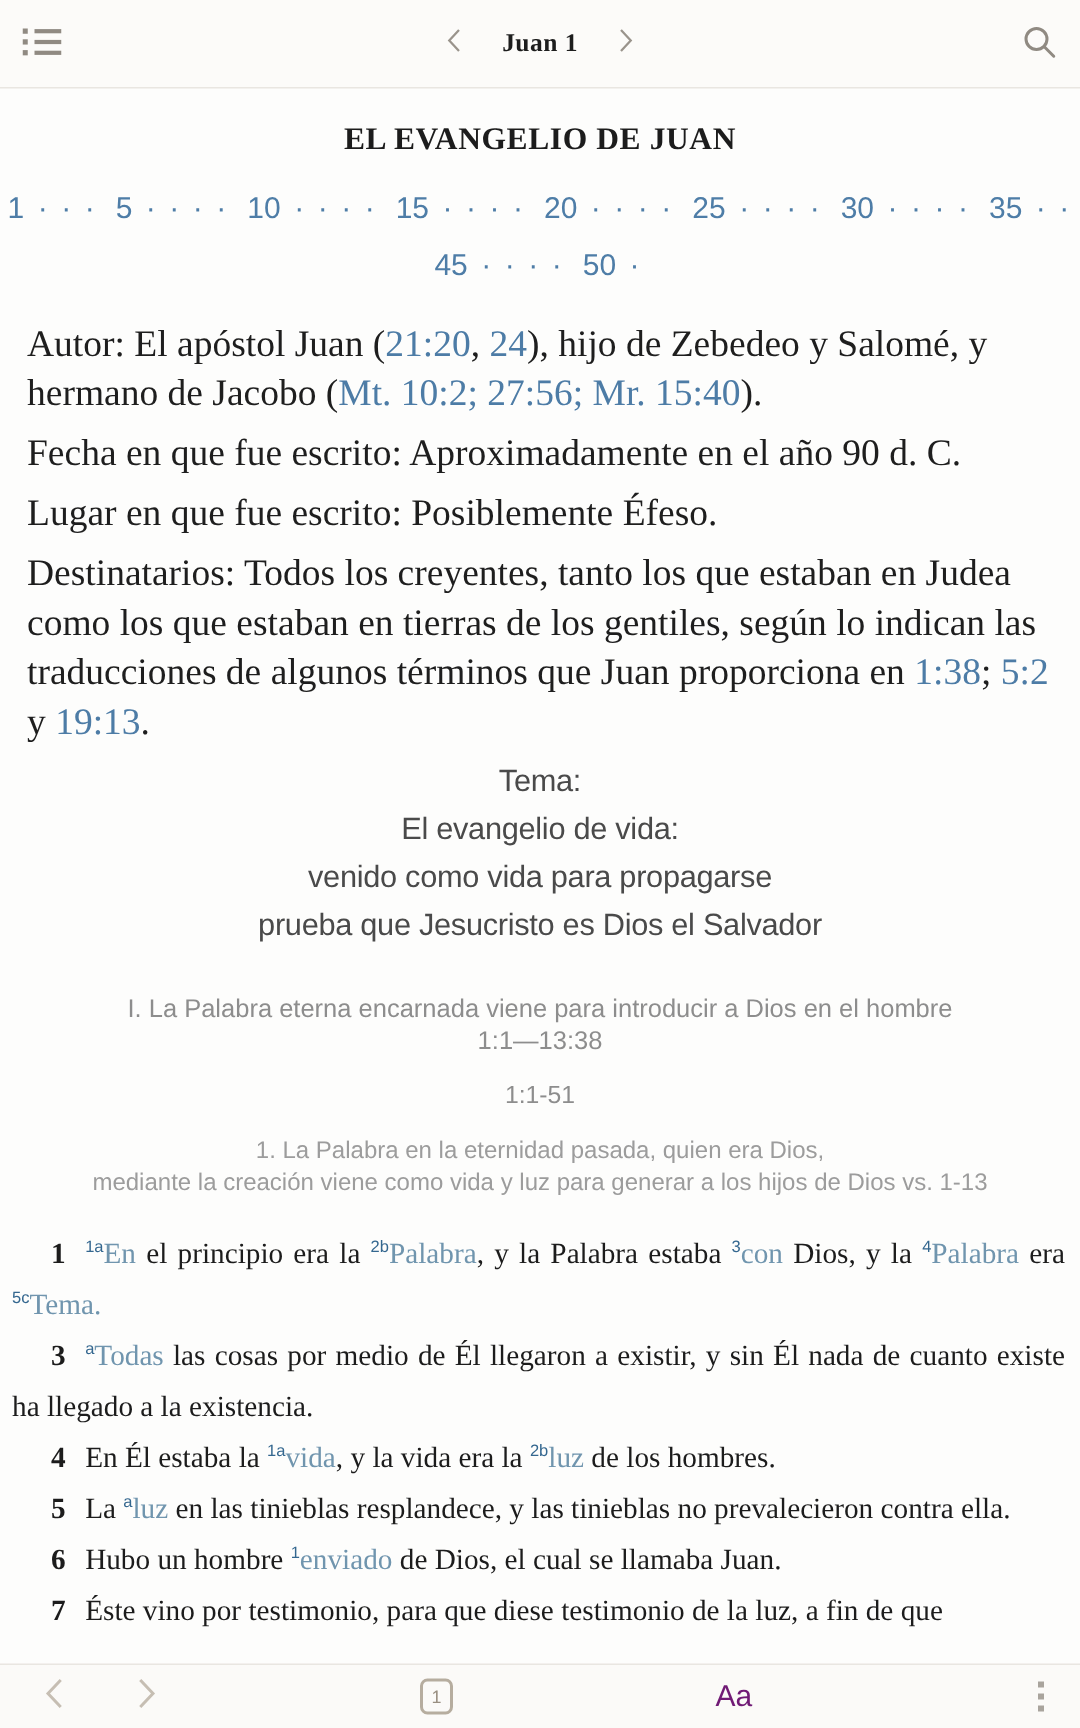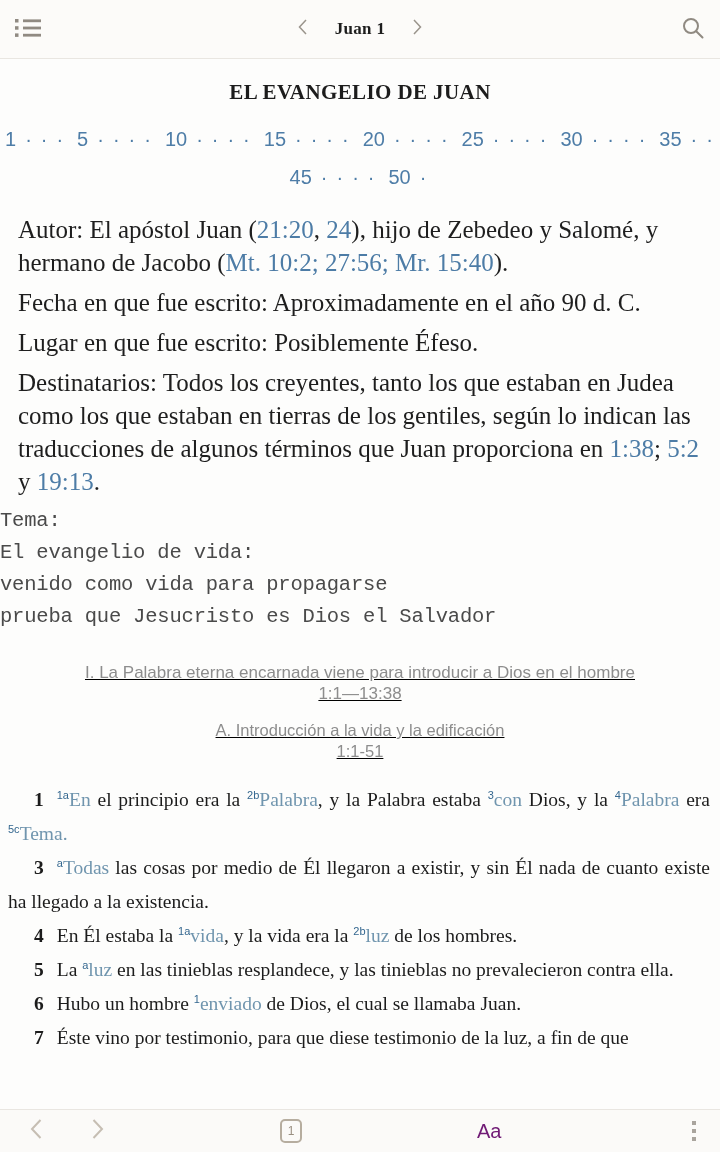--- a/index.html
+++ b/index.html
@@ -31,25 +31,25 @@
   .verse-nav{margin-top:15px;text-align:center;font-family:"Liberation Sans",sans-serif;
     font-size:20px;color:var(--c-nav);}
   .nav-line{line-height:38px;}
   .nav-num{margin:0 5px;cursor:pointer;}
   .nav-dots{letter-spacing:9px;margin-left:4px;cursor:pointer;}
 
   .intro{margin:17px 20px 0 18px;}
   .intro-p{font-size:25px;line-height:33px;color:var(--c-text);margin:0 0 7px;}
   a.ref{color:var(--c-ref);text-decoration:none;cursor:pointer;}
 
-  .theme{margin-top:4px;font-family:Liberation Mono, monospace;
+  .theme{margin-top:4px;text-align:center;font-family:Liberation Sans, sans-serif;
     font-size:20.5px;line-height:32px;color:var(--c-theme);letter-spacing:-.2px;}
 
   .outline{margin-top:29px;text-align:center;font-family:"Liberation Sans",sans-serif;}
-  .outline-group{margin-bottom:16px;text-decoration:underline;}
+  .outline-group{margin-bottom:16px;}
   .outline-line{line-height:21px;}
   .outline-group:nth-child(1) .outline-line{font-size:17px;color:var(--c-out-gray);}
   .outline-group:nth-child(2) .outline-line{font-size:16.5px;color:var(--c-out-gray);}
   .outline-group:nth-child(3) .outline-line{font-size:16px;color:var(--c-out-light);}
 
   .verses{margin:21px 10px 0 8px;}
   .verse{font-size:19.5px;line-height:34px;color:#1c1c1c;margin:0;
     text-indent:26px;text-align:justify;}
   .vnum{font-weight:bold;margin-right:13px;}
   sup.note-sup{font-family:Liberation Sans, sans-serif;font-size:11px;
@@ -138,22 +138,25 @@
         <div class="theme-line">venido como vida para propagarse</div>
         <div class="theme-line">prueba que Jesucristo es Dios el Salvador</div>
       </section>
 
     <section class="outline">
         <div class="outline-group">
           <div class="outline-line">I. La Palabra eterna encarnada viene para introducir a Dios en el hombre</div>
           <div class="outline-line">1:1—13:38</div>
         </div>
         <div class="outline-group">
-          <div class="outline-line">A. Introducción a la vida y la edificación</div>
           <div class="outline-line">1:1-51</div>
+        </div>
+        <div class="outline-group">
+          <div class="outline-line">1. La Palabra en la eternidad pasada, quien era Dios,</div>
+          <div class="outline-line">mediante la creación viene como vida y luz para generar a los hijos de Dios vs. 1-13</div>
         </div>
       </section>
 
     <section class="verses">
         <p class="verse"><b class="vnum">1</b><sup class="note-sup">1a</sup><a class="wlink">En</a> el principio era la <sup class="note-sup">2b</sup><a class="wlink">Palabra</a>, y la Palabra estaba <sup class="note-sup">3</sup><a class="wlink">con</a> Dios, y la <sup class="note-sup">4</sup><a class="wlink">Palabra</a> era <sup class="note-sup">5c</sup><a class="wlink">Tema.</a></p>
         <p class="verse"><b class="vnum">3</b><sup class="note-sup">a</sup><a class="wlink">Todas</a> las cosas por medio de Él llegaron a existir, y sin Él nada de cuanto existe ha llegado a la existencia.</p>
         <p class="verse"><b class="vnum">4</b>En Él estaba la <sup class="note-sup">1a</sup><a class="wlink">vida</a>, y la vida era la <sup class="note-sup">2b</sup><a class="wlink">luz</a> de los hombres.</p>
         <p class="verse"><b class="vnum">5</b>La <sup class="note-sup">a</sup><a class="wlink">luz</a> en las tinieblas resplandece, y las tinieblas no prevalecieron contra ella.</p>
         <p class="verse"><b class="vnum">6</b>Hubo un hombre <sup class="note-sup">1</sup><a class="wlink">enviado</a> de Dios, el cual se llamaba Juan.</p>
         <p class="verse"><b class="vnum">7</b>Éste vino por testimonio, para que diese testimonio de la luz, a fin de que</p>

